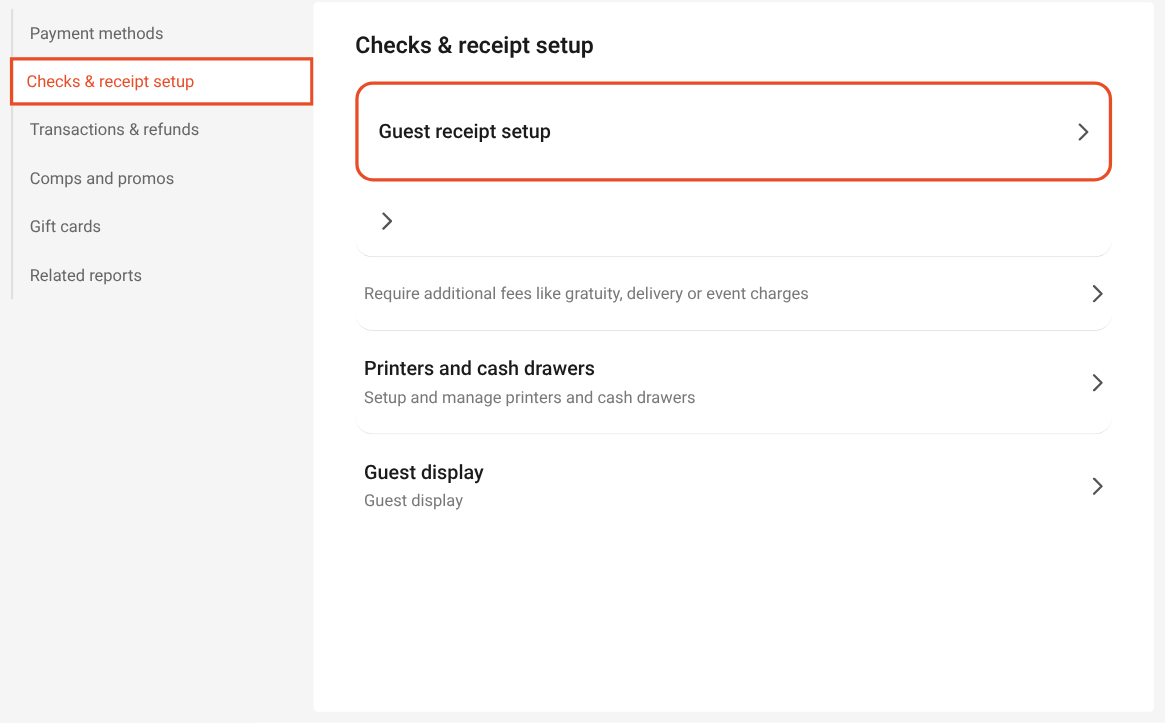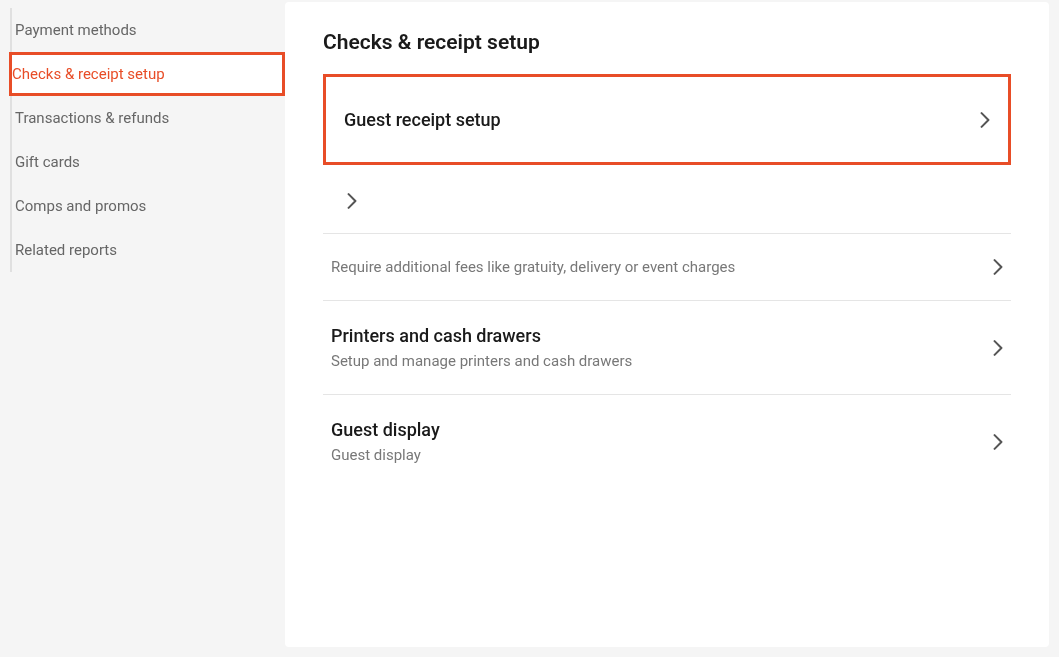--- a/index.html
+++ b/index.html
@@ -23,21 +23,21 @@
       width: 285px;
       padding-top: 8px;
       padding-left: 10px;
       flex-shrink: 0;
     }
     .sidebar-inner {
       border-left: 2px solid #e0e0e0;
       padding-left: 0;
     }
     .sidebar-item {
-      padding: 10px 0;
+      padding: 10px 12px;
       font-size: 15px;
       color: #666666;
       cursor: pointer;
       line-height: 1.2;
       border: 3px solid transparent;
     }
     .sidebar-item.active {
       color: #e84d27;
       border: 3px solid #e84d27;
       margin-left: -3px;
@@ -57,20 +57,21 @@
       color: #1a1a1a;
       margin-bottom: 20px;
     }
     .setting-row {
       display: flex;
       align-items: center;
       justify-content: space-between;
       padding: 24px 8px;
       border-bottom: 1px solid #e5e5e5;
       cursor: pointer;
+      border-radius: 16px;
     }
     .setting-row:last-child {
       border-bottom: none;
     }
     .setting-row.highlighted {
       border: 3px solid #e84d27;
       padding: 32px 18px;
       margin-bottom: 4px;
     }
     .setting-text {
@@ -94,22 +95,22 @@
   </style>
 </head>
 <body>
 
 <div class="layout">
   <nav class="sidebar">
     <div class="sidebar-inner">
         <div class="sidebar-item">Payment methods</div>
         <div class="sidebar-item active">Checks &amp; receipt setup</div>
         <div class="sidebar-item">Transactions &amp; refunds</div>
+        <div class="sidebar-item">Comps and promos</div>
         <div class="sidebar-item">Gift cards</div>
-        <div class="sidebar-item">Comps and promos</div>
         <div class="sidebar-item">Related reports</div>
       </div>
   </nav>
   <main class="main">
     <h1 class="page-title">Checks &amp; receipt setup</h1>
     <div class="settings-list">
         <div class="setting-row highlighted">
           <div class="setting-text">
             <div class="setting-title">Guest receipt setup</div>
           </div>

